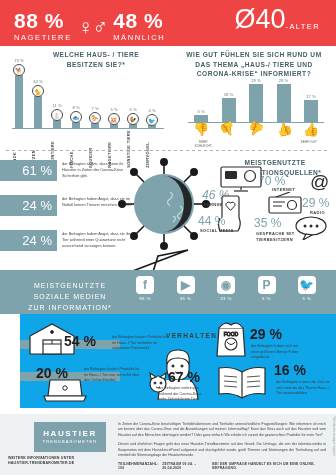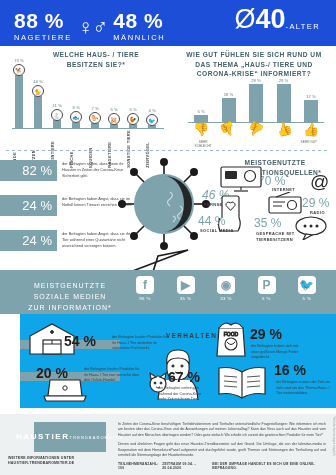--- a/index.html
+++ b/index.html
@@ -8,30 +8,30 @@
     font-family: "Liberation Sans", sans-serif;
     background: #ffffff;
     color: #3a3a3a;
     -webkit-font-smoothing: antialiased;
   }
   .page { position: relative; width: 336px; height: 475px; }
 
   
   .header {
     position: absolute; left: 0; top: 0; width: 336px; height: 52px;
-    background: #1d4ed8;
+    background: #ef4444;
     display: flex; align-items: center;
   }
   .hdr-left { display: flex; align-items: center; gap: 6px; padding-left: 14px; }
   .big-pct { color: #ffffff; font-size: 21px; font-weight: bold; line-height: 1; letter-spacing: .5px; }
   .big-sub { color: #ffffff; font-size: 7.5px; letter-spacing: 1.6px; margin-top: 2px; }
   .gender-icons { font-size: 21px; color: #ffffff; line-height: 1; letter-spacing: -1px; }
   .hdr-age { position: absolute; right: 16px; top: 6px; display: flex; align-items: flex-end; color:#fff; }
   .age-circle { font-size: 27px; line-height: 1; font-weight: 300; }
-  .age-num { font-size: 27px; font-weight: bold; line-height: 1; }
+  .age-num { font-size: 27px; font-weight: normal; line-height: 1; }
   .age-sub { font-size: 7.5px; letter-spacing: 1.4px; margin-bottom: 2px; }
 
   
   .sec-charts { position: absolute; top: 46px; left: 0; width: 336px; height: 105px; background: #fff; }
   .chart-title {
     text-align: center; font-size: 6.6px; font-weight: bold; color: #44606a;
     letter-spacing: .5px; line-height: 1.45;
   }
   .chart-left { position: absolute; left: 0; top: 4px; width: 170px; }
   .chart-left .chart-title { margin-left: 22px; }
@@ -107,21 +107,21 @@
   .beh-band { position: absolute; left: 0; width: 100px; height: 9px; background: #7fa3ad; }
   .beh-pct { position: absolute; font-size: 14px; font-weight: bold; color: #1e1e1e; }
   .beh-txt { position: absolute; font-size: 3.7px; line-height: 1.55; color: #3f3f3f; }
   .verhalten { position: absolute; left: 146px; top: 18px; font-size: 6.4px;
                font-weight: bold; letter-spacing: 1.4px; color: #3d3d3d; }
   .sketch { position: absolute; stroke: #2b2b2b; fill: none; }
 
   
   .footer { position: absolute; top: 414px; left: 0; width: 336px; height: 61px; background: #eef1f2; }
   .logo { position: absolute; left: 34px; top: 8px; width: 72px; height: 30px;
-          background: #7fa3ad; display: flex; flex-direction: row;
+          background: #7fa3ad; display: flex; flex-direction: column;
           align-items: center; justify-content: center; }
   .logo-t1 { color: #fff; font-size: 8px; font-weight: bold; letter-spacing: 1.6px; line-height: 1; }
   .logo-t2 { color: #fff; font-size: 4px; letter-spacing: 1.1px; margin-top: 1px; }
   .logo-cap { position: absolute; left: 8px; top: 42px; width: 98px;
               font-size: 3.6px; font-weight: bold; color: #3d3d3d; line-height: 1.5; letter-spacing: .2px; }
   .foot-body { position: absolute; left: 118px; top: 8px; width: 208px;
                font-size: 3.5px; line-height: 1.55; color: #3f3f3f; text-align: justify; }
   .foot-body p { margin-bottom: 4px; }
   .foot-meta { position: absolute; left: 118px; top: 48px; width: 212px;
                display: flex; justify-content: space-between;
@@ -262,21 +262,21 @@
         <div class="hcap"></div>
         <div class="hcap">SEHR GUT</div>
       </div>
     </div>
   </div>
 
   <div class="dots" style="top:150px"></div>
 
   <div class="sec-stats">
 
-    <div class="statbox" style="top:6px">82 %</div>
+    <div class="statbox" style="top:6px">61 %</div>
     <div class="stat-txt" style="top:7px">der Befragten sagen, dass ihnen ihr Haustier in Zeiten der Corona-Krise Sicherheit gibt.</div>
 
     <div class="statbox" style="top:41px">24 %</div>
     <div class="stat-txt" style="top:42px">der Befragten haben Angst, dass sie im Notfall keinen Tierarzt erreichen können.</div>
 
     <div class="statbox" style="top:76px">24 %</div>
     <div class="stat-txt" style="top:77px">der Befragten haben Angst, dass sie ihr Tier während einer Quarantäne nicht ausreichend versorgen können.</div>
 
     <svg class="virus" viewBox="0 0 92 100">
       <circle cx="46" cy="50" r="30" fill="#7fa3ad"></circle>

